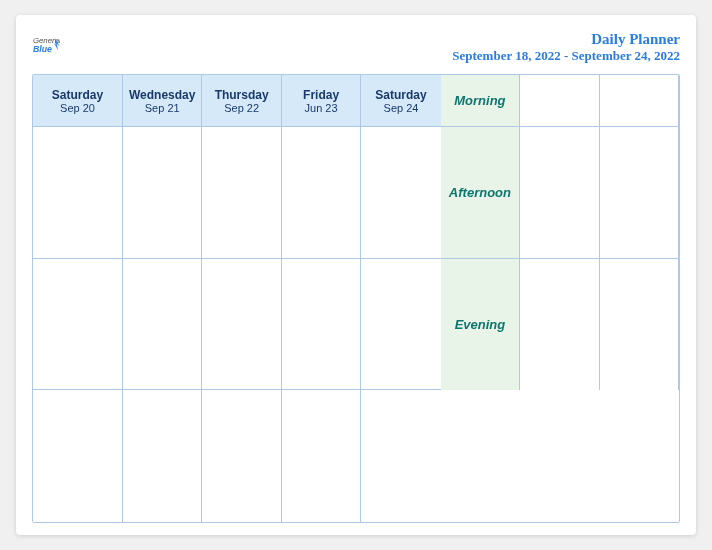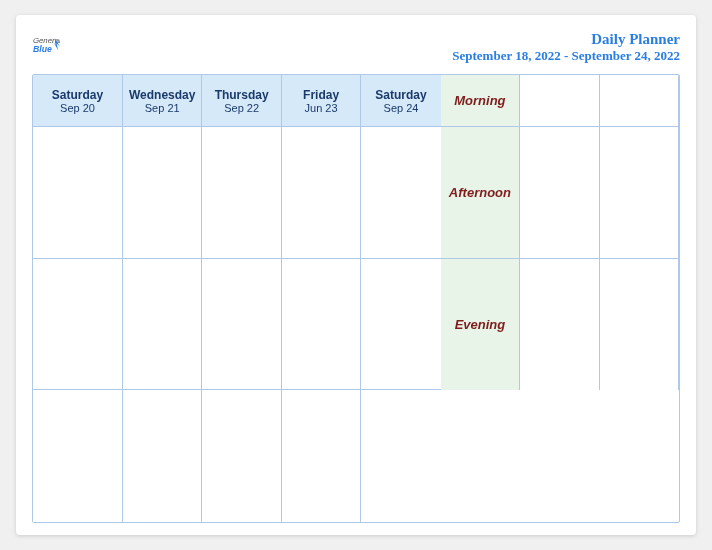--- a/index.html
+++ b/index.html
@@ -111,21 +111,21 @@
 
     .row-label-cell {
       background: #e8f4e8;
       border-right: 1px solid #b0c8e8;
       border-bottom: 1px solid #b0c8e8;
     }
 
     .row-label-cell .label-text {
       font-size: 13px;
       font-weight: bold;
-      color: #7f1d1d;
+      color: #0f766e;
       font-style: italic;
     }
 
     .data-cell {
       background: #fff;
     }
 
     
     .last-row {
       border-bottom: none;

